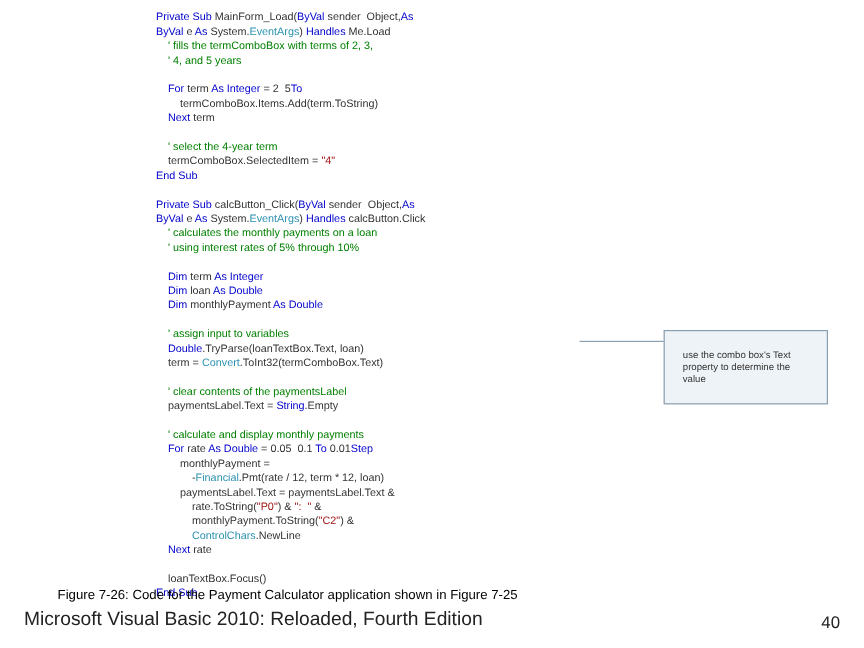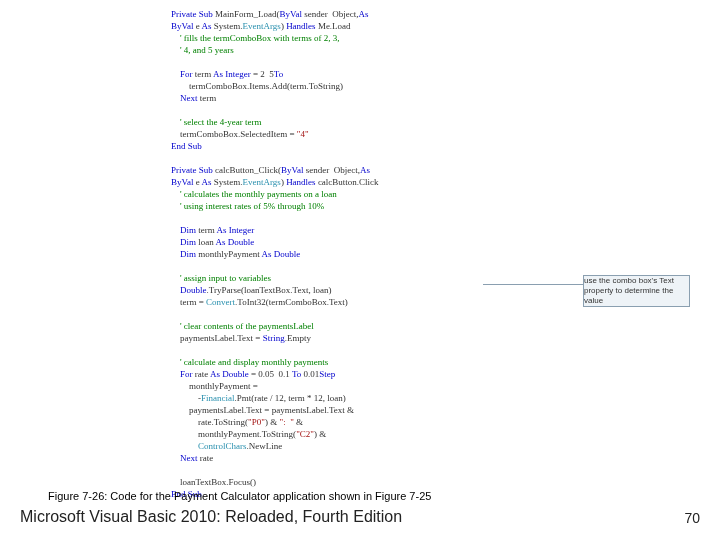--- a/index.html
+++ b/index.html
@@ -9,41 +9,40 @@
     height: 540px;
     font-family: Arial, sans-serif;
     background: #fff;
     position: relative;
   }
   .code-area {
     position: absolute;
     left: 130px;
     top: 8px;
     width: 440px;
-    font-family: Liberation Serif, serif;
+    font-family: Liberation Sans, sans-serif;
     font-size: 9px;
     line-height: 12px;
     white-space: pre;
-    margin-left: 41px;
   }
   .kw { color: #0000cc; }
   .com { color: #008000; }
   .typ { color: #2b91af; text-align: center; }
   .str { color: #a31515; }
   .plain { color: #333; }
   .callout {
     position: absolute;
     right: 30px;
     top: 275px;
     width: 105px;
     border: 1px solid #8a9fb0;
     background: #eef3f7;
     font-size: 8px;
     line-height: 10px;
-    padding: 0;
+    padding: 15px;
     color: #333;
   }
   .callout-line {
     position: absolute;
     right: 137px;
     top: 284px;
     width: 100px;
     height: 1px;
     background: #8a9fb0;
   }
@@ -74,13 +73,13 @@
 </head>
 <body>
 
 <div class="code-area" id="code-area"><div><span class="kw">Private Sub</span><span class="plain"> MainForm_Load(</span><span class="kw">ByVal</span><span class="plain"> sender </span><span class="plain"> Object,</span><span class="kw">As</span></div><div><span class="kw">ByVal</span><span class="plain"> e </span><span class="kw">As</span><span class="plain"> System.</span><span class="typ">EventArgs</span><span class="plain">) </span><span class="kw">Handles</span><span class="plain"> Me.Load</span></div><div><span class="com">    ' fills the termComboBox with terms of 2, 3,</span></div><div><span class="com">    ' 4, and 5 years</span></div><div>&nbsp;</div><div><span class="kw">    For</span><span class="plain"> term </span><span class="kw">As Integer</span><span class="plain"> = 2 </span><span class="plain"> 5</span><span class="kw">To</span></div><div><span class="plain">        termComboBox.Items.Add(term.ToString)</span></div><div><span class="kw">    Next</span><span class="plain"> term</span></div><div>&nbsp;</div><div><span class="com">    ' select the 4-year term</span></div><div><span class="plain">    termComboBox.SelectedItem = </span><span class="str">"4"</span></div><div><span class="kw">End Sub</span></div><div>&nbsp;</div><div><span class="kw">Private Sub</span><span class="plain"> calcButton_Click(</span><span class="kw">ByVal</span><span class="plain"> sender </span><span class="plain"> Object,</span><span class="kw">As</span></div><div><span class="kw">ByVal</span><span class="plain"> e </span><span class="kw">As</span><span class="plain"> System.</span><span class="typ">EventArgs</span><span class="plain">) </span><span class="kw">Handles</span><span class="plain"> calcButton.Click</span></div><div><span class="com">    ' calculates the monthly payments on a loan</span></div><div><span class="com">    ' using interest rates of 5% through 10%</span></div><div>&nbsp;</div><div><span class="kw">    Dim</span><span class="plain"> term </span><span class="kw">As Integer</span></div><div><span class="kw">    Dim</span><span class="plain"> loan </span><span class="kw">As Double</span></div><div><span class="kw">    Dim</span><span class="plain"> monthlyPayment </span><span class="kw">As Double</span></div><div>&nbsp;</div><div><span class="com">    ' assign input to variables</span></div><div><span class="kw">    Double</span><span class="plain">.TryParse(loanTextBox.Text, loan)</span></div><div><span class="plain">    term = </span><span class="typ">Convert</span><span class="plain">.ToInt32(termComboBox.Text)</span></div><div>&nbsp;</div><div><span class="com">    ' clear contents of the paymentsLabel</span></div><div><span class="plain">    paymentsLabel.Text = </span><span class="kw">String</span><span class="plain">.Empty</span></div><div>&nbsp;</div><div><span class="com">    ' calculate and display monthly payments</span></div><div><span class="kw">    For</span><span class="plain"> rate </span><span class="kw">As Double</span><span class="plain"> = 0.05 </span><span class="plain"> 0.1 </span><span class="kw">To</span><span class="plain"> 0.01</span><span class="kw">Step</span></div><div><span class="plain">        monthlyPayment =</span></div><div><span class="plain">            -</span><span class="typ">Financial</span><span class="plain">.Pmt(rate / 12, term * 12, loan)</span></div><div><span class="plain">        paymentsLabel.Text = paymentsLabel.Text &amp;</span></div><div><span class="plain">            rate.ToString(</span><span class="str">"P0"</span><span class="plain">) &amp; </span><span class="str">":  "</span><span class="plain"> &amp;</span></div><div><span class="plain">            monthlyPayment.ToString(</span><span class="str">"C2"</span><span class="plain">) &amp;</span></div><div><span class="plain">            </span><span class="typ">ControlChars</span><span class="plain">.NewLine</span></div><div><span class="kw">    Next</span><span class="plain"> rate</span></div><div>&nbsp;</div><div><span class="plain">    loanTextBox.Focus()</span></div><div><span class="kw">End Sub</span></div></div>
 
 <div class="callout-line"></div>
 <div class="callout">use the combo box's Text property to determine the value</div>
 
 <div class="caption">Figure 7-26: Code for the Payment Calculator application shown in Figure 7-25</div>
 <div class="footer-left">Microsoft Visual Basic 2010: Reloaded, Fourth Edition</div>
-<div class="footer-right">70</div>
+<div class="footer-right">40</div>
 
 </body></html>

